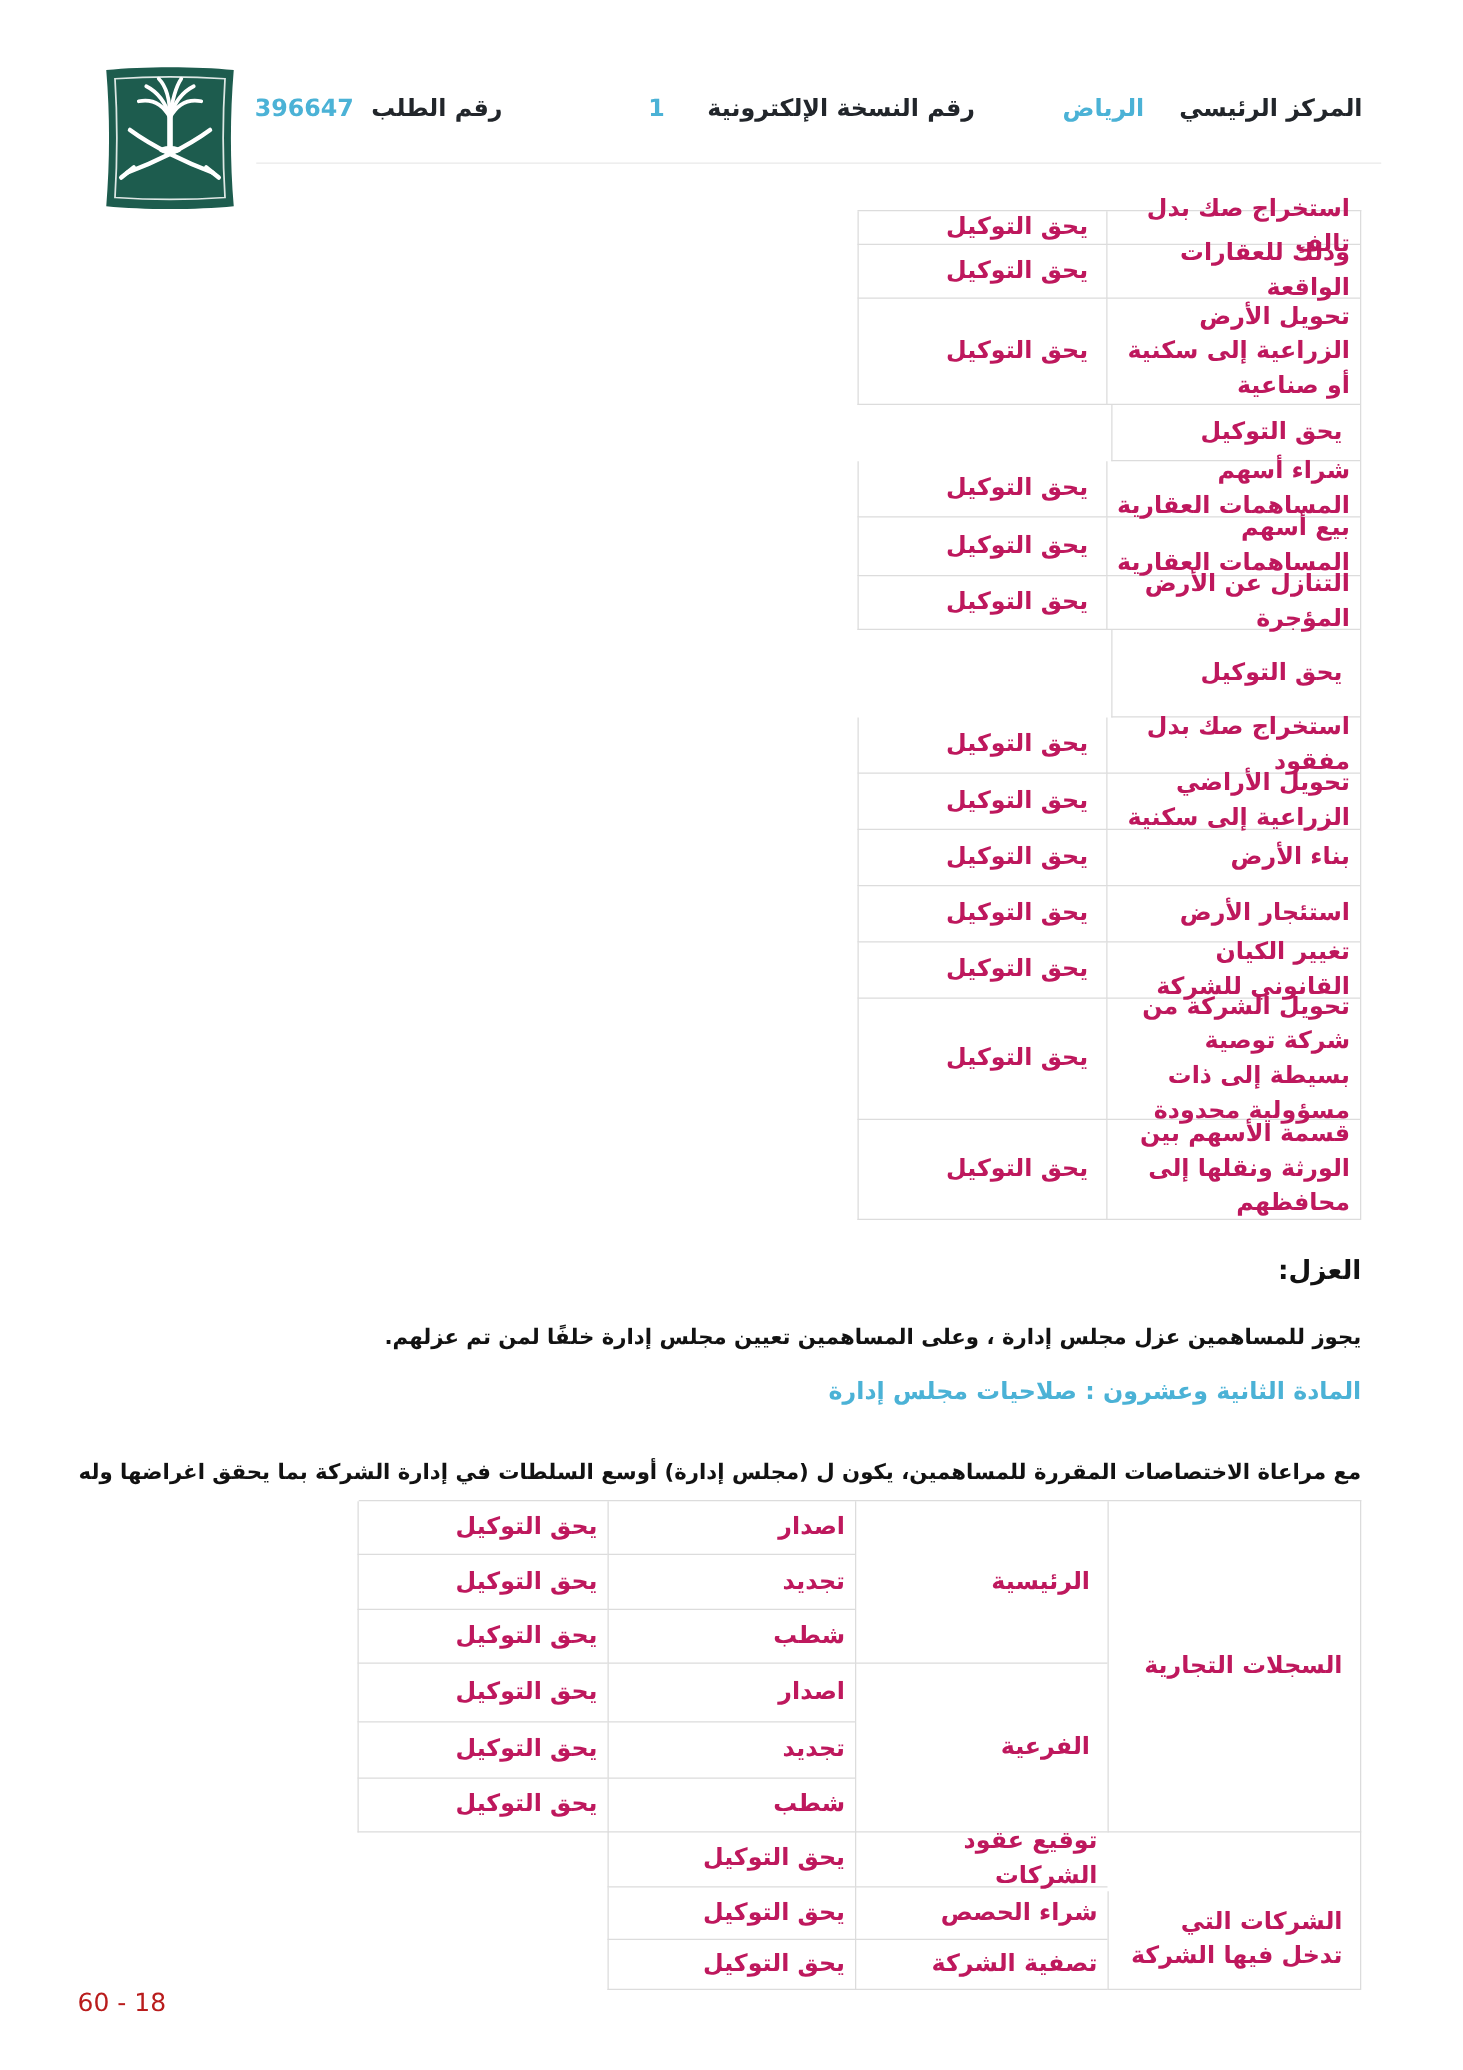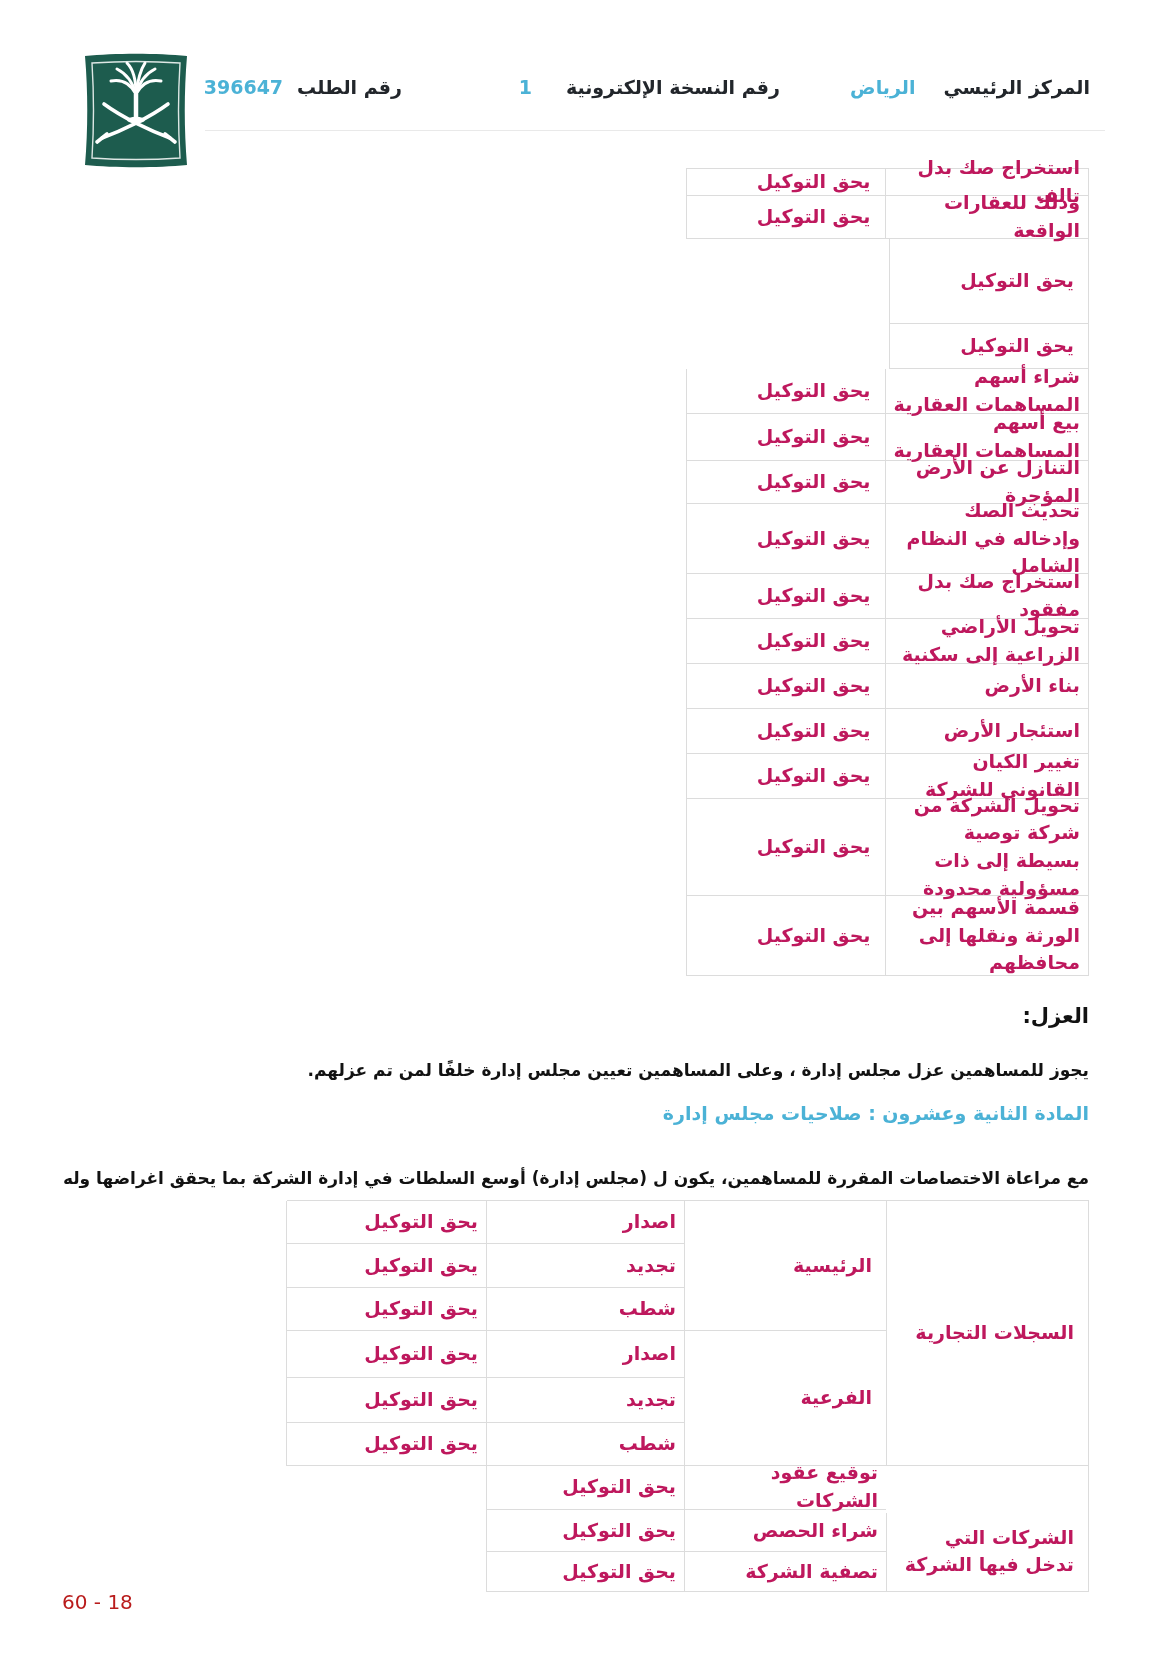--- a/index.html
+++ b/index.html
@@ -97,39 +97,39 @@
   <div class="tbl1">
     <div class="t1row" style="height:27px">
       <div class="cell item">استخراج صك بدل تالف</div>
       <div class="cell val">يحق التوكيل</div>
     </div>
     <div class="t1row" style="height:43px">
       <div class="cell item">وذلك للعقارات الواقعة</div>
       <div class="cell val">يحق التوكيل</div>
     </div>
     <div class="t1row" style="height:85px">
+      <div class="cell item">تحويل الأرض الزراعية إلى سكنية أو صناعية</div>
       <div class="cell val">يحق التوكيل</div>
     </div>
     <div class="t1row" style="height:45px">
       <div class="cell val">يحق التوكيل</div>
     </div>
     <div class="t1row" style="height:45px">
       <div class="cell item">شراء أسهم المساهمات العقارية</div>
       <div class="cell val">يحق التوكيل</div>
     </div>
     <div class="t1row" style="height:47px">
       <div class="cell item">بيع أسهم المساهمات العقارية</div>
       <div class="cell val">يحق التوكيل</div>
     </div>
     <div class="t1row" style="height:43px">
       <div class="cell item">التنازل عن الأرض المؤجرة</div>
       <div class="cell val">يحق التوكيل</div>
     </div>
     <div class="t1row" style="height:70px">
-      <div class="cell item">تحديث الصك وإدخاله في النظام الشامل</div>
       <div class="cell val">يحق التوكيل</div>
     </div>
     <div class="t1row" style="height:45px">
       <div class="cell item">استخراج صك بدل مفقود</div>
       <div class="cell val">يحق التوكيل</div>
     </div>
     <div class="t1row" style="height:45px">
       <div class="cell item">تحويل الأراضي الزراعية إلى سكنية</div>
       <div class="cell val">يحق التوكيل</div>
     </div>

